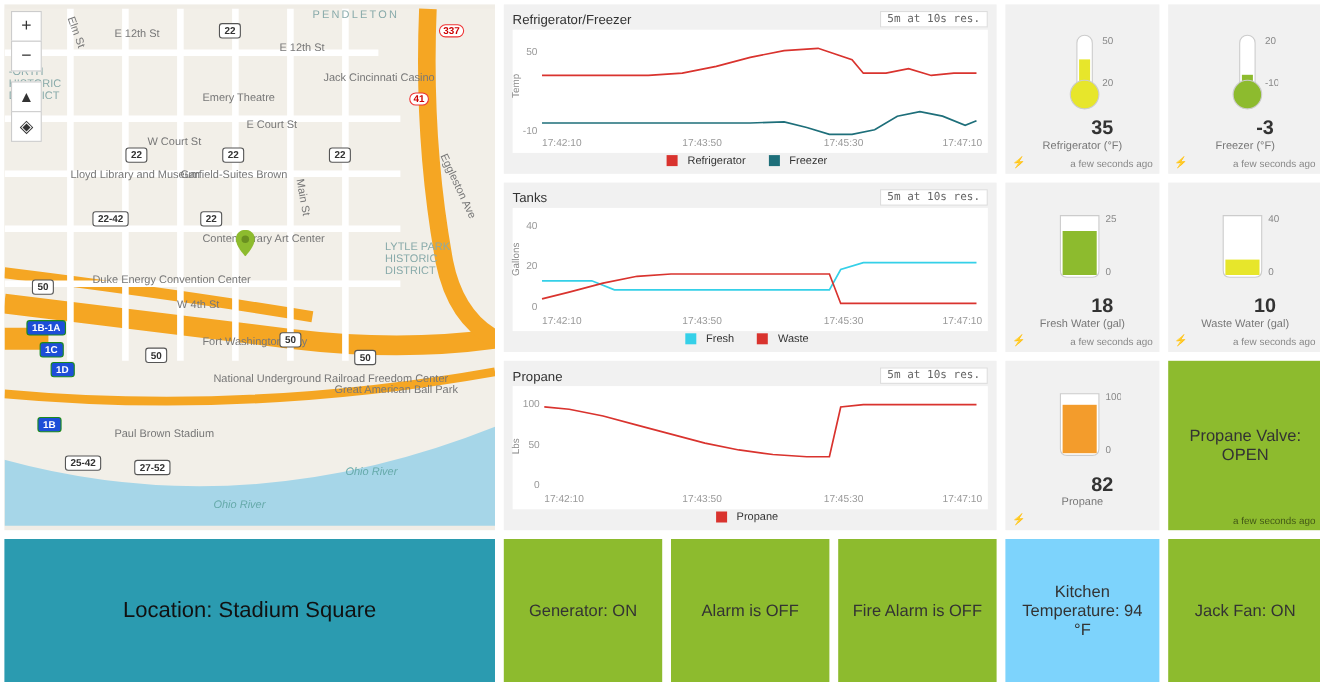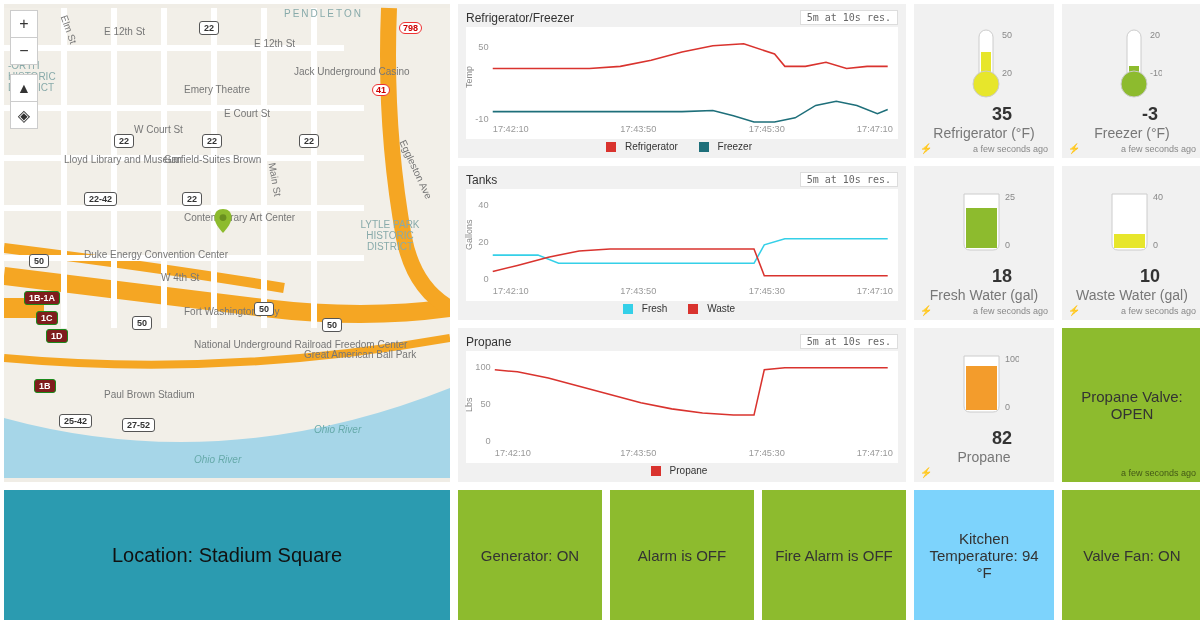--- a/index.html
+++ b/index.html
@@ -5,36 +5,36 @@
 * { box-sizing: border-box; margin: 0; padding: 0; }
 body { font-family: "Segoe UI", Arial, sans-serif; background: #fff; width: 1200px; height: 628px; overflow: hidden; font-size: 12px; color: #333; }
 .grid { display: grid; grid-template-columns: 446px 448px 140px 140px; grid-template-rows: 154px 154px 154px 130px; gap: 8px; padding: 4px; }
 .map { grid-row: 1 / 4; position: relative; background: #f0ede6; overflow: hidden; }
 .map-controls { position: absolute; top: 6px; left: 6px; z-index: 10; }
 .map-btn { width: 28px; height: 28px; background: #fff; border: 1px solid #ccc; display: flex; align-items: center; justify-content: center; font-size: 16px; cursor: pointer; margin-bottom: -1px; }
 .map-btn-group { margin-bottom: 10px; }
 .map svg.roads { position: absolute; inset: 0; width: 100%; height: 100%; }
 .map .label { position: absolute; font-size: 10px; color: #777; white-space: nowrap; }
 .map .shield { position: absolute; font-size: 9px; font-weight: bold; padding: 1px 4px; background: #fff; border: 1px solid #555; border-radius: 3px; }
-.map .shield.green { background: #7f1d1d; color: #fff; border-color: #1b8a1b; border-radius: 3px; }
+.map .shield.green { background: #1d4ed8; color: #fff; border-color: #1b8a1b; border-radius: 3px; }
 .map .shield.int { background: #fff; border: 1px solid #e33; color: #c00; border-radius: 8px; padding: 0 3px; }
 .map .marker { position: absolute; width: 18px; height: 24px; }
 .chart-panel { background: #f1f1f1; padding: 6px 8px; display: flex; flex-direction: column; }
 .chart-head { display: flex; justify-content: space-between; align-items: center; margin-bottom: 2px; }
 .chart-title { font-weight: 400; font-size: 12px; }
 .chart-res { font-family: monospace; font-size: 10px; background: #fff; border: 1px solid #ddd; padding: 1px 6px; color: #666; }
 .chart-body { flex: 1; background: #fff; position: relative; }
 .chart-body svg { width: 100%; height: 100%; }
 .chart-legend { text-align: center; font-size: 10px; margin-top: 2px; }
 .chart-legend span { margin: 0 6px; }
 .legend-swatch { display: inline-block; width: 10px; height: 10px; vertical-align: middle; margin-right: 3px; }
 .axis-label { position: absolute; font-size: 9px; color: #888; transform: rotate(-90deg); transform-origin: left top; left: -2px; top: 55%; }
 .gauge { background: #f1f1f1; padding: 4px 6px; display: flex; flex-direction: column; align-items: center; justify-content: center; position: relative; }
 .gauge-value { font-weight: bold; font-size: 18px; margin-top: 2px; margin-left: 36px; }
-.gauge-label { font-size: 14px; color: #777; text-align: right; }
+.gauge-label { font-size: 10px; color: #777; text-align: right; }
 .gauge-time { font-size: 9px; color: #888; position: absolute; bottom: 4px; right: 6px; }
 .gauge-bolt { position: absolute; bottom: 4px; left: 6px; color: #999; font-size: 10px; }
 .gauge svg { display: block; }
 .tile { display: flex; align-items: center; justify-content: center; text-align: center; font-size: 15px; font-weight: 500; padding: 8px; position: relative; }
 .tile .time { position: absolute; bottom: 4px; right: 6px; font-size: 9px; color: rgba(0,0,0,.55); }
 .location { grid-column: 1; background: #2b9bb0; color: #111; font-size: 20px; font-weight: 500; }
 .green-tile { background: #8dbb2e; }
 .yellow-tile { background: #7dd3fc; }
 .tick { font-size: 9px; fill: #999; }
 .ytick { font-size: 9px; fill: #999; text-anchor: end; }
@@ -77,55 +77,55 @@
       </div>
       <div class="map-btn" style="font-size:14px">▲</div>
       <div class="map-btn">
           <span>◈</span>
         </div>
     </div>
 
     <span class="label" style="top:4px;left:280px;letter-spacing:2px;color:#8aa">PENDLETON</span>
     <span class="label" style="top:22px;left:100px">E 12th St</span>
     <span class="label" style="top:34px;left:250px">E 12th St</span>
-    <span class="label" style="top:62px;left:290px">Jack Underground Casino</span>
+    <span class="label" style="top:62px;left:290px">Jack Cincinnati Casino</span>
     <span class="label" style="top:80px;left:180px">Emery Theatre</span>
     <span class="label" style="top:104px;left:220px">E Court St</span>
     <span class="label" style="top:120px;left:130px">W Court St</span>
     <span class="label" style="top:150px;left:60px">Lloyd Library and Museum</span>
     <span class="label" style="top:150px;left:160px">Garfield-Suites Brown</span>
     <span class="label" style="top:208px;left:180px">Contemporary Art Center</span>
     <span class="label" style="top:245px;left:80px">Duke Energy Convention Center</span>
     <span class="label" style="top:268px;left:157px">W 4th St</span>
     <span class="label" style="top:302px;left:180px">Fort Washington Way</span>
     <span class="label" style="top:335px;left:190px;text-align:left">National Underground Railroad Freedom Center</span>
     <span class="label" style="top:345px;left:300px">Great American Ball Park</span>
     <span class="label" style="top:385px;left:100px">Paul Brown Stadium</span>
     <span class="label" style="top:420px;left:310px;color:#6aa;font-style:italic">Ohio River</span>
     <span class="label" style="top:450px;left:190px;color:#6aa;font-style:italic">Ohio River</span>
-    <span class="label" style="top:215px;left:346px;color:#8aa;width:80px;white-space:normal;text-align:center">LYTLE PARK HISTORIC DISTRICT</span>
+    <span class="label" style="top:215px;left:346px;color:#8aa;width:80px;white-space:normal;text-align:left">LYTLE PARK HISTORIC DISTRICT</span>
     <span class="label" style="top:160px;left:380px;transform:rotate(65deg)">Eggleston Ave</span>
     <span class="label" style="top:170px;left:254px;transform:rotate(80deg)">Main St</span>
     <span class="label" style="top:20px;left:50px;transform:rotate(70deg)">Elm St</span>
     <span class="label" style="top:56px;left:4px;color:#8aa;width:56px;white-space:normal">-ORTH HISTORIC DISTRICT</span>
 
     <span class="shield" style="top:188px;left:80px">22-42</span>
     <span class="shield" style="top:17px;left:195px">22</span>
     <span class="shield" style="top:130px;left:110px">22</span>
     <span class="shield" style="top:130px;left:198px">22</span>
     <span class="shield" style="top:130px;left:295px">22</span>
     <span class="shield" style="top:188px;left:178px">22</span>
     <span class="shield" style="top:250px;left:25px">50</span>
     <span class="shield green" style="top:287px;left:20px">1B-1A</span>
     <span class="shield green" style="top:307px;left:32px">1C</span>
     <span class="shield green" style="top:325px;left:42px">1D</span>
     <span class="shield" style="top:410px;left:55px">25-42</span>
     <span class="shield green" style="top:375px;left:30px">1B</span>
     <span class="shield" style="top:414px;left:118px">27-52</span>
-    <span class="shield int" style="top:18px;left:395px">798</span>
+    <span class="shield int" style="top:18px;left:395px">337</span>
     <span class="shield int" style="top:80px;left:368px">41</span>
     <span class="shield" style="top:312px;left:128px">50</span>
     <span class="shield" style="top:314px;left:318px">50</span>
     <span class="shield" style="top:298px;left:250px">50</span>
 
     <svg class="marker" style="top:205px;left:210px" viewBox="0 0 20 28">
       <path d="M10 0 C4 0 0 4 0 10 C0 18 10 28 10 28 S20 18 20 10 C20 4 16 0 10 0 Z" fill="#8dbb2e"></path>
       <circle cx="10" cy="10" r="4" fill="#6a9020"></circle>
     </svg>
   </div>
@@ -286,16 +286,16 @@
       </div>
     <div class="tile green-tile">
         <span>Fire Alarm is OFF</span>
       </div>
   </div>
 
   <div class="tile yellow-tile">
       <span>Kitchen Temperature: 94 °F</span>
     </div>
   <div class="tile green-tile">
-      <span>Valve Fan: ON</span>
+      <span>Jack Fan: ON</span>
     </div>
 
 </div>
 
 </body></html>

